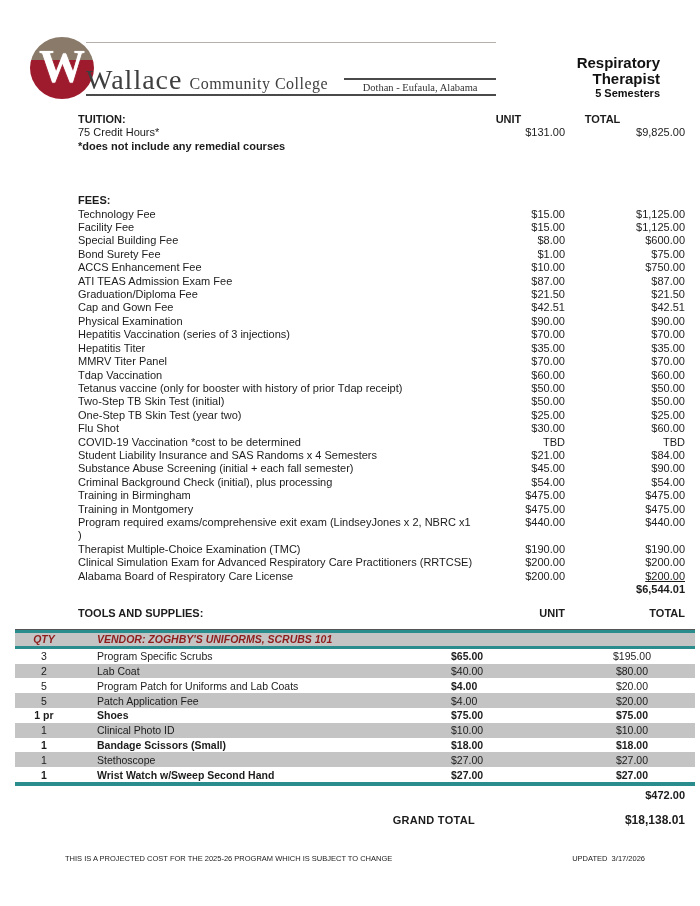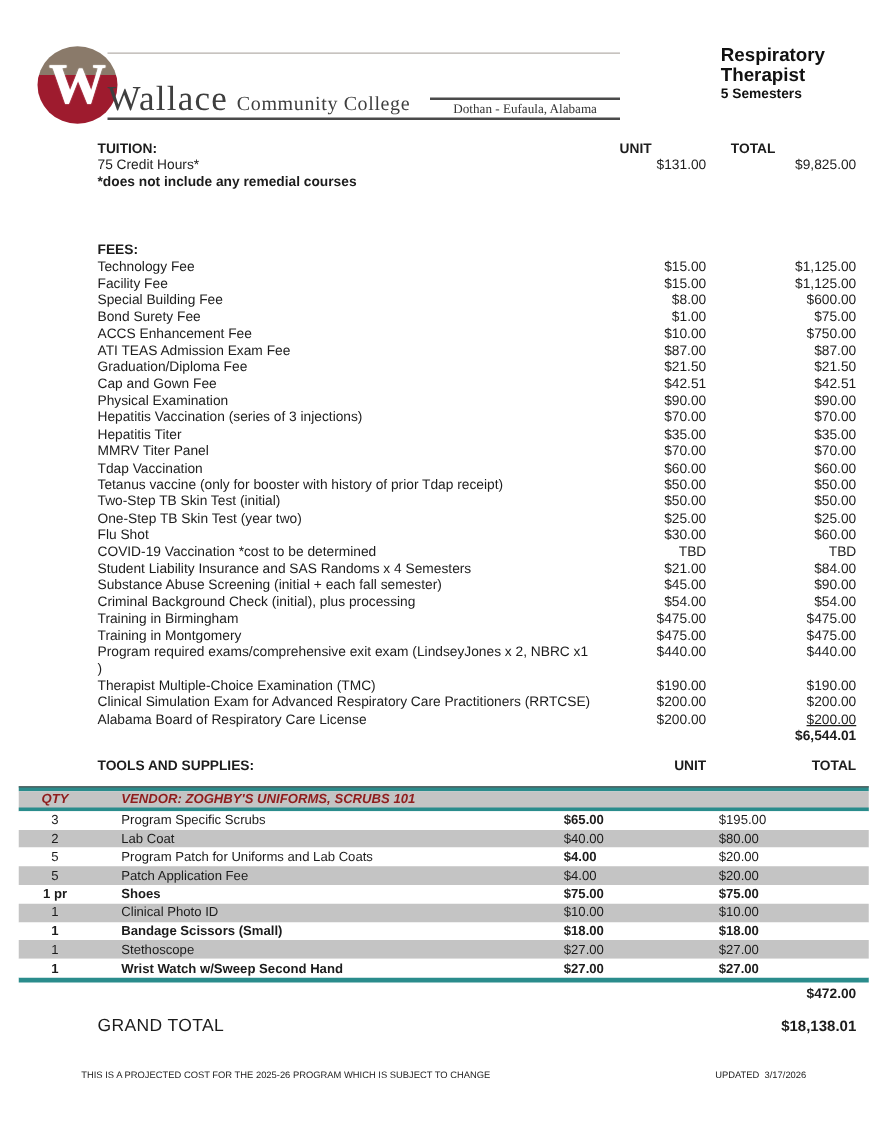--- a/index.html
+++ b/index.html
@@ -27,21 +27,21 @@
     display:flex; align-items:baseline; border-bottom:2px solid #4a4a4a;
     font-family:"Liberation Serif", serif; color:#3f3f3f;
   }
   .college-main { font-size:28px; letter-spacing:1px; }
   .college-suffix { font-size:16px; margin-left:7px; letter-spacing:.5px; }
   .college-loc {
     font-size:10.5px; margin-left:16px; flex:1; text-align:center;
     border-top:2px solid #4a4a4a; padding-top:2px; align-self:flex-start; margin-top:14px;
     color:#333;
   }
-  .program-block { position:absolute; right:40px; top:37px; }
+  .program-block { position:absolute; right:40px; top:55px; text-align:right; }
   .program-title { font-size:15px; font-weight:700; line-height:16px; color:#111; }
   .program-sub  { font-size:11px; font-weight:700; color:#111; }
 
   
   .content { padding:0 10px 0 78px; }
   .row { display:flex; align-items:baseline; font-size:11px; line-height:13.4px; }
   .row .desc  { flex:1; }
   .row .unit  { width:95px;  text-align:right; padding-right:5px; white-space:nowrap; }
   .row .total { width:120px; text-align:right; padding-right:5px; white-space:nowrap; }
   .colheads .unit, .colheads .total { font-weight:700; }
@@ -58,35 +58,35 @@
   .fees-subtotal { font-weight:700; }
 
   
   .tools-head { margin-top:11px; }
   .tools-table { margin:8px -5px 0 -63px; border-bottom:4px solid var(--teal); }
   .tools-table .ttop { border-top:1px solid #555; height:4px; background:var(--teal); }
   .trow { display:flex; align-items:center; font-size:10.5px; height:14.8px; background:#fff;gap:24px; }
   .trow .qty   { width:58px; text-align:center; }
   .trow .desc  { flex:1; }
   .trow .unit  { width:100px; text-align:left; padding-right:6px; white-space:nowrap; }
-  .trow .total { width:120px; text-align:left; padding-right:6px; white-space:nowrap; }
+  .trow .total { width:120px; text-align:center; padding-right:6px; white-space:nowrap; }
   .trow.shade { background:var(--row-gray); }
   .vendor-row {
     background:var(--row-gray); border-bottom:3px solid var(--teal);
     color:var(--dark-red); font-weight:700; font-style:italic; height:16px;
   }
   .vendor-row .qty { color:var(--dark-red); }
   .tools-subtotal { margin-top:3px; font-weight:700; }
 
   
   .books { margin-top:7px; }
   .books-indent { padding-left:28px; }
   .price-red { color:var(--price-red); font-weight:700; }
   .grand { margin-top:12px; }
-  .grand .desc { font-size:14px; font-weight:400; letter-spacing:.3px; }
+  .grand .desc { font-size:11px; font-weight:700; letter-spacing:.3px;text-align:right; }
   .grand .total { font-size:12px; font-weight:700; }
   .footer { display:flex; margin-top:26px; padding:0 55px 0 65px; font-size:7.5px; color:#222; }
   .footer .fnote { flex:1; white-space:pre; }
   .footer .fupdated { white-space:pre; }
 </style>
 </head>
 <body>
 
 <div class="page">
 

